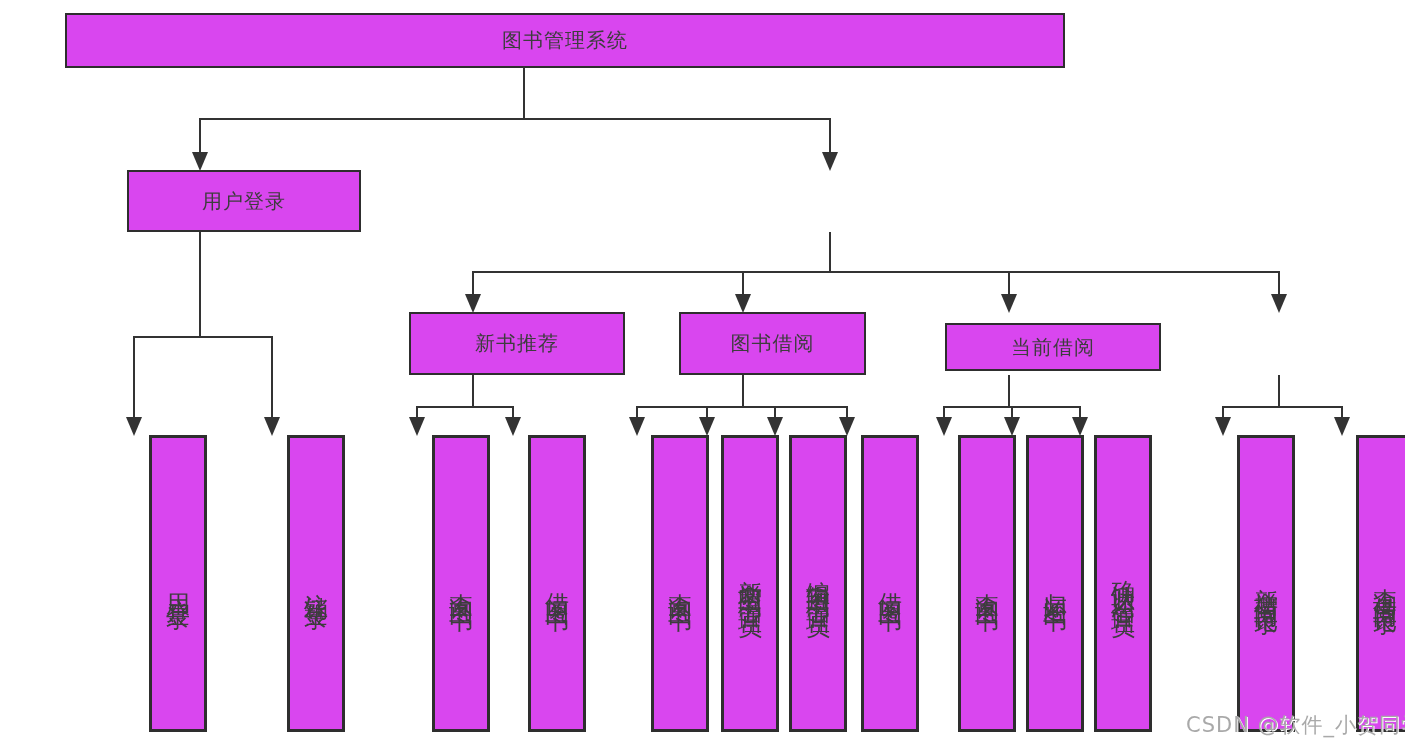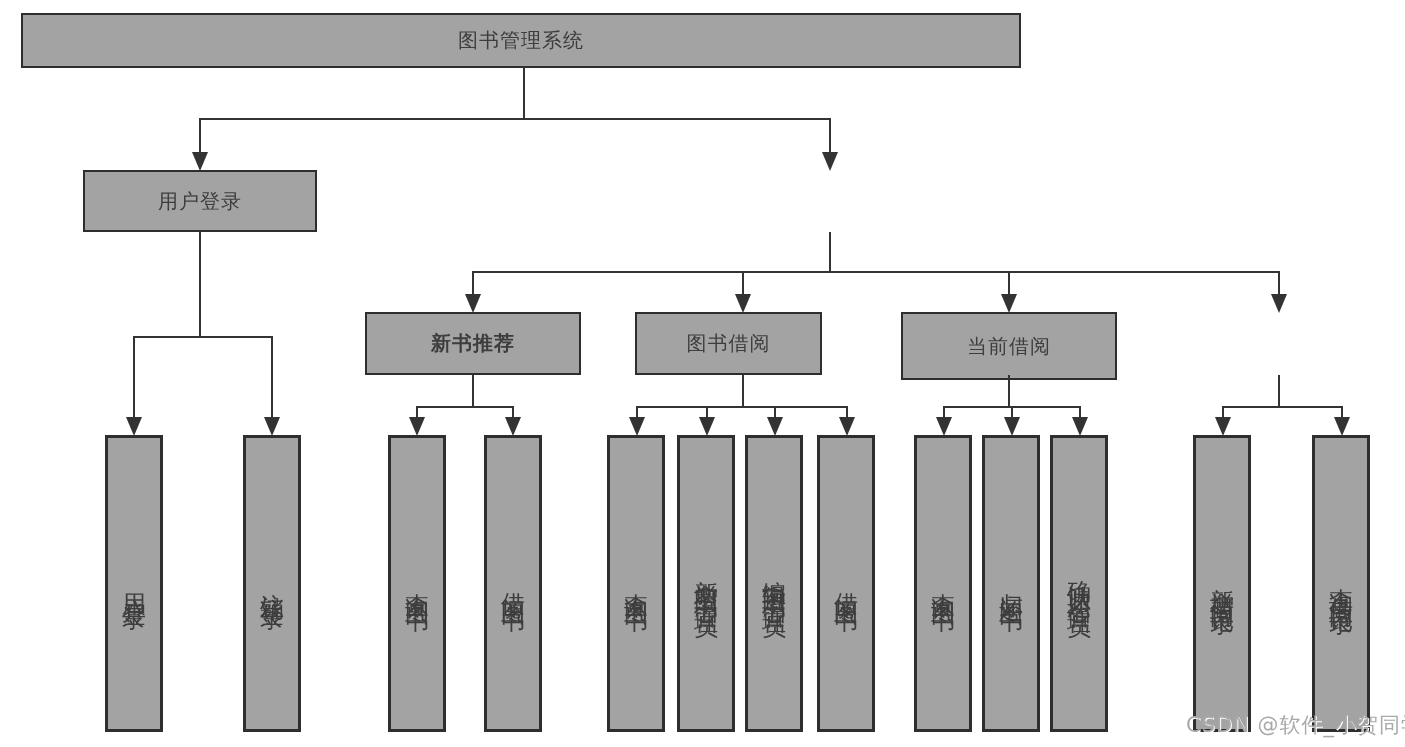--- a/index.html
+++ b/index.html
@@ -1,23 +1,24 @@
 <!DOCTYPE html>
 <html><head>
 <meta charset="utf-8">
 <style>
   html,body{margin:0;padding:0;background:#ffffff;}
   #canvas{
     position:relative;width:1405px;height:747px;background:#ffffff;
     font-family:"DejaVu Sans","Liberation Sans",sans-serif;overflow:hidden;
   }
   .box{
-    position:absolute;background:#a3a3a3;border:2px solid #2e2e2e;
+    position:absolute;background:#d946ef;border:2px solid #2e2e2e;
     box-sizing:border-box;display:flex;align-items:center;justify-content:center;
     color:#3d3d3d;
+    margin-left:44px;
   }
   .h-node{font-size:20px;letter-spacing:1px;}
   .leaf{border-width:3px;}
   .leaf .vtext{
     writing-mode:vertical-rl;text-orientation:mixed;
     font-size:24px;letter-spacing:5px;line-height:1;color:#3d3d3d;
   }
   .vl,.hl{position:absolute;background:#333333;}
   .vl{width:2px;}
   .hl{height:2px;}
@@ -38,27 +39,27 @@
 <div id="canvas">
 
   <div class="box h-node" style="left:21px;top:13px;width:1000px;height:55px;">
     <span>图书管理系统</span>
   </div>
 
   <div class="box h-node" style="left:83px;top:170px;width:234px;height:62px;">
     <span>用户登录</span>
   </div>
 
-  <div class="box h-node" style="left:365px;top:312px;width:216px;height:63px;font-weight:bold;">
+  <div class="box h-node" style="left:365px;top:312px;width:216px;height:63px;">
     <span>新书推荐</span>
   </div>
   <div class="box h-node" style="left:635px;top:312px;width:187px;height:63px;">
     <span>图书借阅</span>
   </div>
-  <div class="box h-node" style="left:901px;top:312px;width:216px;height:68px;">
+  <div class="box h-node" style="left:901px;top:323px;width:216px;height:48px;">
     <span>当前借阅</span>
   </div>
 
   <div class="box leaf" style="left:105px;top:435px;width:58px;height:297px;">
     <span class="vtext">用户登录</span>
   </div>
   <div class="box leaf" style="left:243px;top:435px;width:58px;height:297px;">
     <span class="vtext">注销登录</span>
   </div>
 

